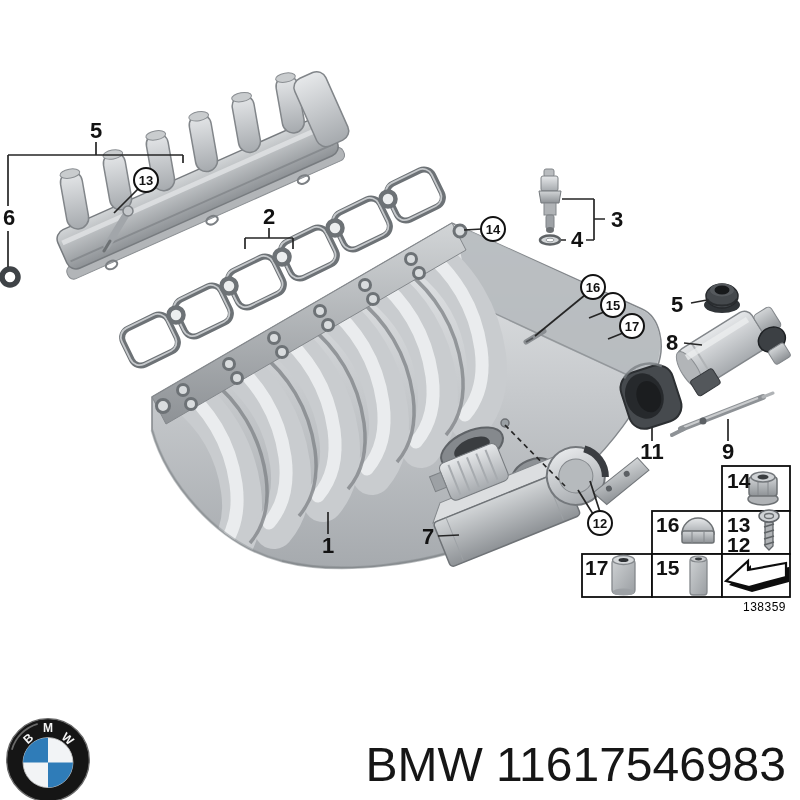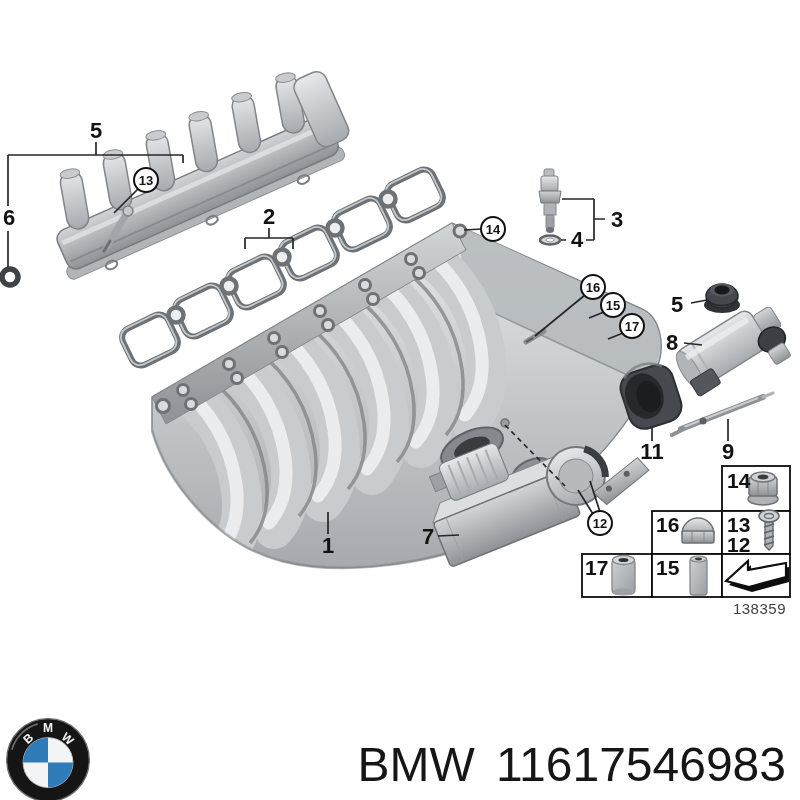--- a/index.html
+++ b/index.html
@@ -7,26 +7,26 @@
   #stage{position:relative;width:800px;height:800px;background:#fff;}
   svg.art{position:absolute;left:0;top:0;}
   
   .co{position:absolute;transform:translate(-50%,-50%);font-weight:700;font-size:22px;
       color:#121212;line-height:1;white-space:nowrap;}
   
   .cc{width:22px;height:22px;border:2px solid #121212;border-radius:50%;background:#fff;
       font-size:13px;display:flex;align-items:center;justify-content:center;}
   
   .ln{position:absolute;font-weight:700;font-size:21px;color:#121212;line-height:1;}
-  .dnum{position:absolute;left:690px;top:600px;width:96px;text-align:right;font-size:15px;
-        color:#404040;letter-spacing:.5px;}
+  .dnum{position:absolute;left:690px;top:600px;width:96px;text-align:right;font-size:12px;
+        color:#000000;letter-spacing:.5px;}
   .logo{position:absolute;left:5px;top:717px;}
   .pn{position:absolute;right:14px;top:737px;font-size:48px;color:#161616;white-space:nowrap;
       letter-spacing:0;}
-  .pn span + span{margin-left:21px;}
+  .pn span + span{margin-left:13px;}
 </style>
 </head>
 <body>
 
 <div id="stage">
 
 <svg class="art" width="800" height="800" viewBox="0 0 800 800">
   <defs>
     <linearGradient id="gm1" x1="0" y1="0" x2="0" y2="1">
       <stop offset="0" stop-color="#e6e8ea"></stop>

